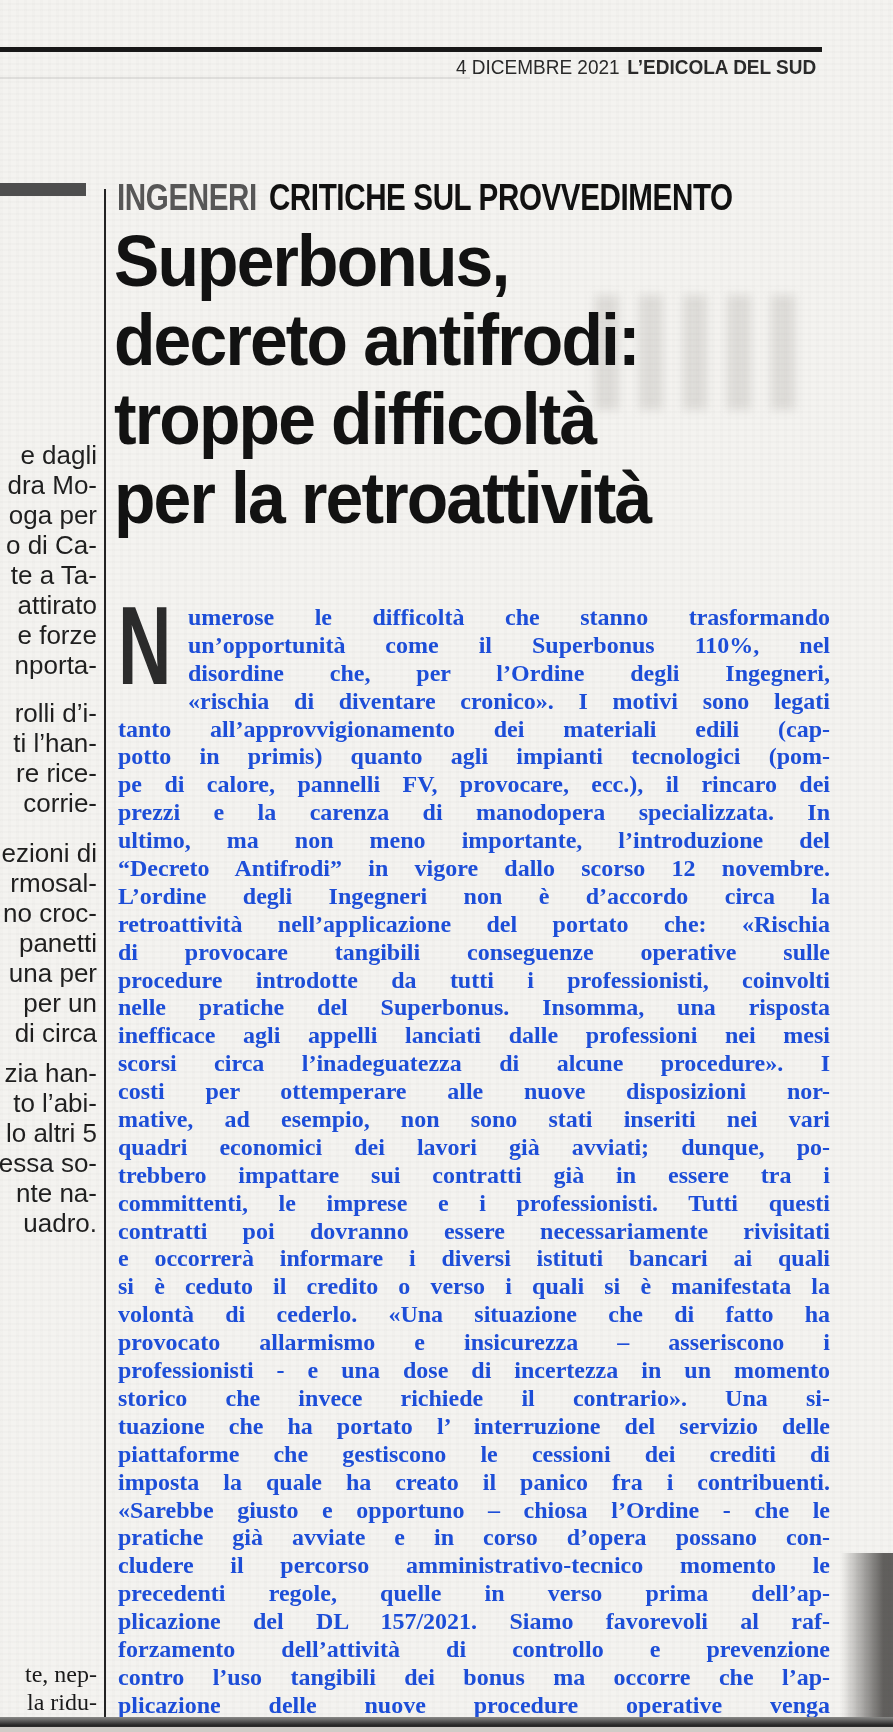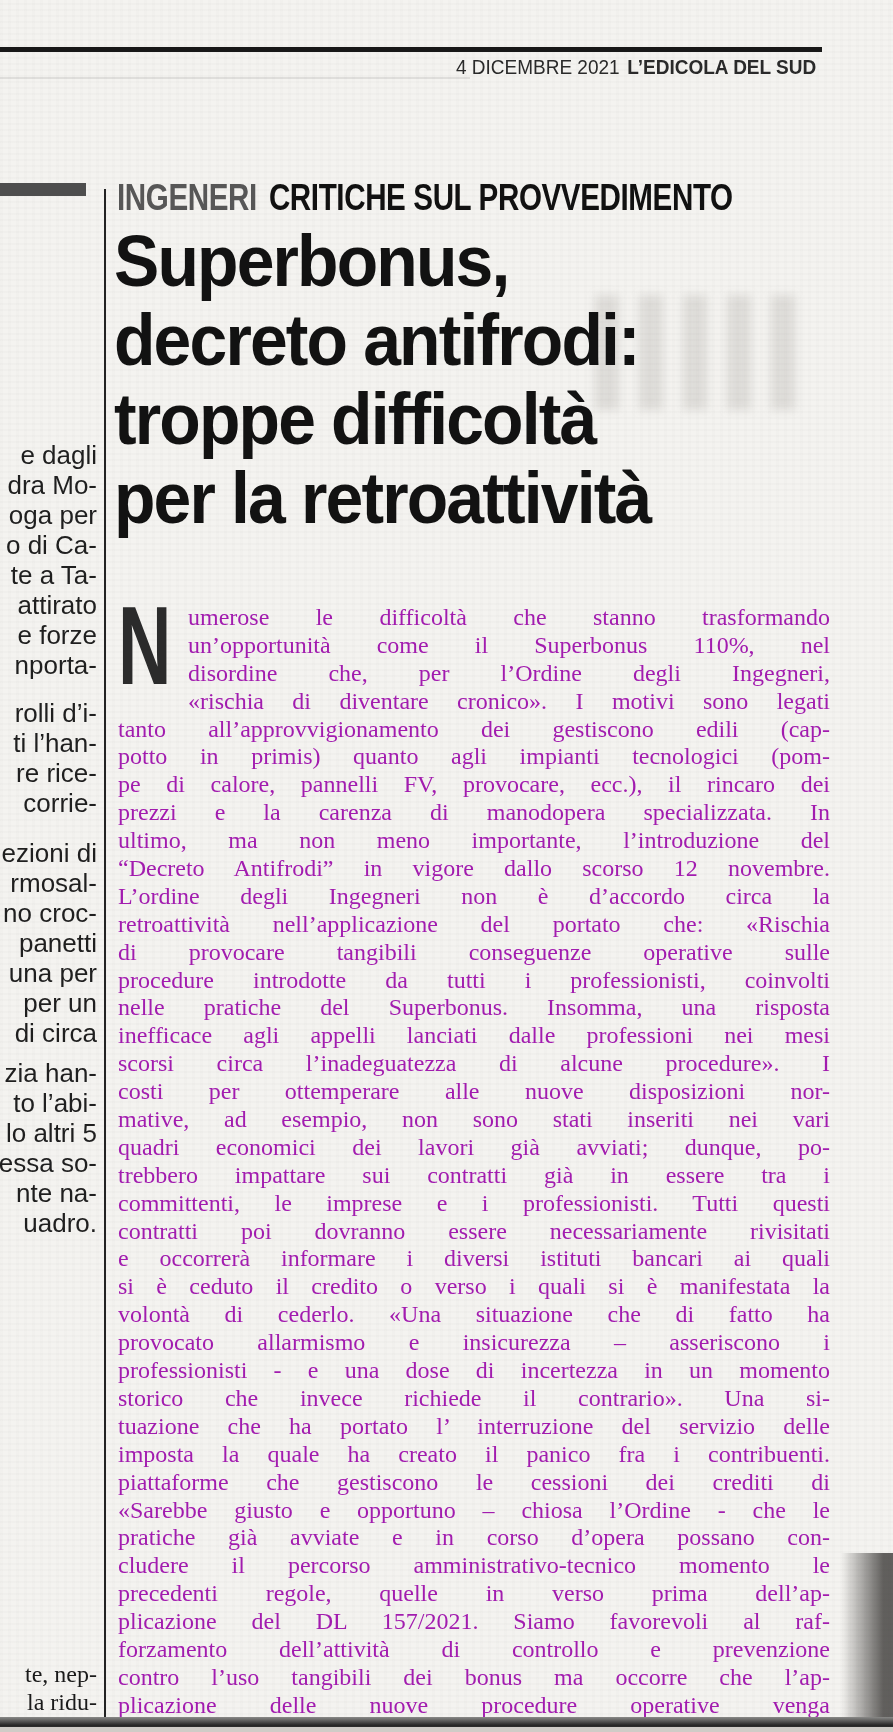--- a/index.html
+++ b/index.html
@@ -32,22 +32,22 @@
   .kicker .section{color:#575757;margin-right:15px;}
 
   .headline{position:absolute;left:114px;top:221px;width:740px;margin:0;
         font-weight:700;font-size:73px;line-height:79px;letter-spacing:-2px;color:#121212;
         transform:scaleX(.93);transform-origin:left top;}
 
   .body-col{position:absolute;left:118px;top:604px;width:712px;font-family:"Liberation Serif",serif;}
   .dropcap{float:left;width:58px;height:82px;margin:3px 12px 0 0;
         font-family:"Liberation Sans",sans-serif;font-weight:700;font-size:112px;line-height:78px;
         color:#2b2b2b;transform:scaleX(.66);transform-origin:left top;}
-  .bl{height:27.9px;line-height:27.9px;font-size:24px;color:#a21caf;
-        text-align:justify;text-align-last:justify;}
+  .bl{height:27.9px;line-height:27.9px;font-size:24px;color:#1d4ed8;
+        text-align:justify;text-align-last:justify;font-weight:bold;}
 
   .lcol{position:absolute;left:-60px;width:157px;text-align:right;font-size:26px;
         line-height:30px;color:#1f1f1f;white-space:nowrap;}
   .lcol div{height:30px;}
   .g1{top:440px;} .g2{top:698px;} .g3{top:838px;} .g4{top:1058px;}
   .lcol-serif{position:absolute;left:-60px;width:157px;top:1660px;text-align:right;
         font-family:"Liberation Serif",serif;font-size:24px;line-height:28px;color:#1a1a1a;white-space:nowrap;}
   .lcol-serif div{height:28px;}
 </style>
 </head>
@@ -78,21 +78,21 @@
       <div>per la retroattività</div>
     </h1>
 
   <div class="body-col">
     <div class="dropcap">N</div>
     <div>
         <div class="bl">umerose le difficoltà che stanno trasformando</div>
         <div class="bl">un’opportunità come il Superbonus 110%, nel</div>
         <div class="bl">disordine che, per l’Ordine degli Ingegneri,</div>
         <div class="bl">«rischia di diventare cronico». I motivi sono legati</div>
-        <div class="bl">tanto all’approvvigionamento dei gestiscono edili (cap-</div>
+        <div class="bl">tanto all’approvvigionamento dei materiali edili (cap-</div>
         <div class="bl">potto in primis) quanto agli impianti tecnologici (pom-</div>
         <div class="bl">pe di calore, pannelli FV, provocare, ecc.), il rincaro dei</div>
         <div class="bl">prezzi e la carenza di manodopera specializzata. In</div>
         <div class="bl">ultimo, ma non meno importante, l’introduzione del</div>
         <div class="bl">“Decreto Antifrodi” in vigore dallo scorso 12 novembre.</div>
         <div class="bl">L’ordine degli Ingegneri non è d’accordo circa la</div>
         <div class="bl">retroattività nell’applicazione del portato che: «Rischia</div>
         <div class="bl">di provocare tangibili conseguenze operative sulle</div>
         <div class="bl">procedure introdotte da tutti i professionisti, coinvolti</div>
         <div class="bl">nelle pratiche del Superbonus. Insomma, una risposta</div>
@@ -104,22 +104,22 @@
         <div class="bl">trebbero impattare sui contratti già in essere tra i</div>
         <div class="bl">committenti, le imprese e i professionisti. Tutti questi</div>
         <div class="bl">contratti poi dovranno essere necessariamente rivisitati</div>
         <div class="bl">e occorrerà informare i diversi istituti bancari ai quali</div>
         <div class="bl">si è ceduto il credito o verso i quali si è manifestata la</div>
         <div class="bl">volontà di cederlo. «Una situazione che di fatto ha</div>
         <div class="bl">provocato allarmismo e insicurezza – asseriscono i</div>
         <div class="bl">professionisti - e una dose di incertezza in un momento</div>
         <div class="bl">storico che invece richiede il contrario». Una si-</div>
         <div class="bl">tuazione che ha portato l’ interruzione del servizio delle</div>
+        <div class="bl">piattaforme che gestiscono le cessioni dei crediti di</div>
         <div class="bl">imposta la quale ha creato il panico fra i contribuenti.</div>
-        <div class="bl">piattaforme che gestiscono le cessioni dei crediti di</div>
         <div class="bl">«Sarebbe giusto e opportuno – chiosa l’Ordine - che le</div>
         <div class="bl">pratiche già avviate e in corso d’opera possano con-</div>
         <div class="bl">cludere il percorso amministrativo-tecnico momento le</div>
         <div class="bl">precedenti regole, quelle in verso prima dell’ap-</div>
         <div class="bl">plicazione del DL 157/2021. Siamo favorevoli al raf-</div>
         <div class="bl">forzamento dell’attività di controllo e prevenzione</div>
         <div class="bl">contro l’uso tangibili dei bonus ma occorre che l’ap-</div>
         <div class="bl">plicazione delle nuove procedure operative venga</div>
       </div>
   </div>

